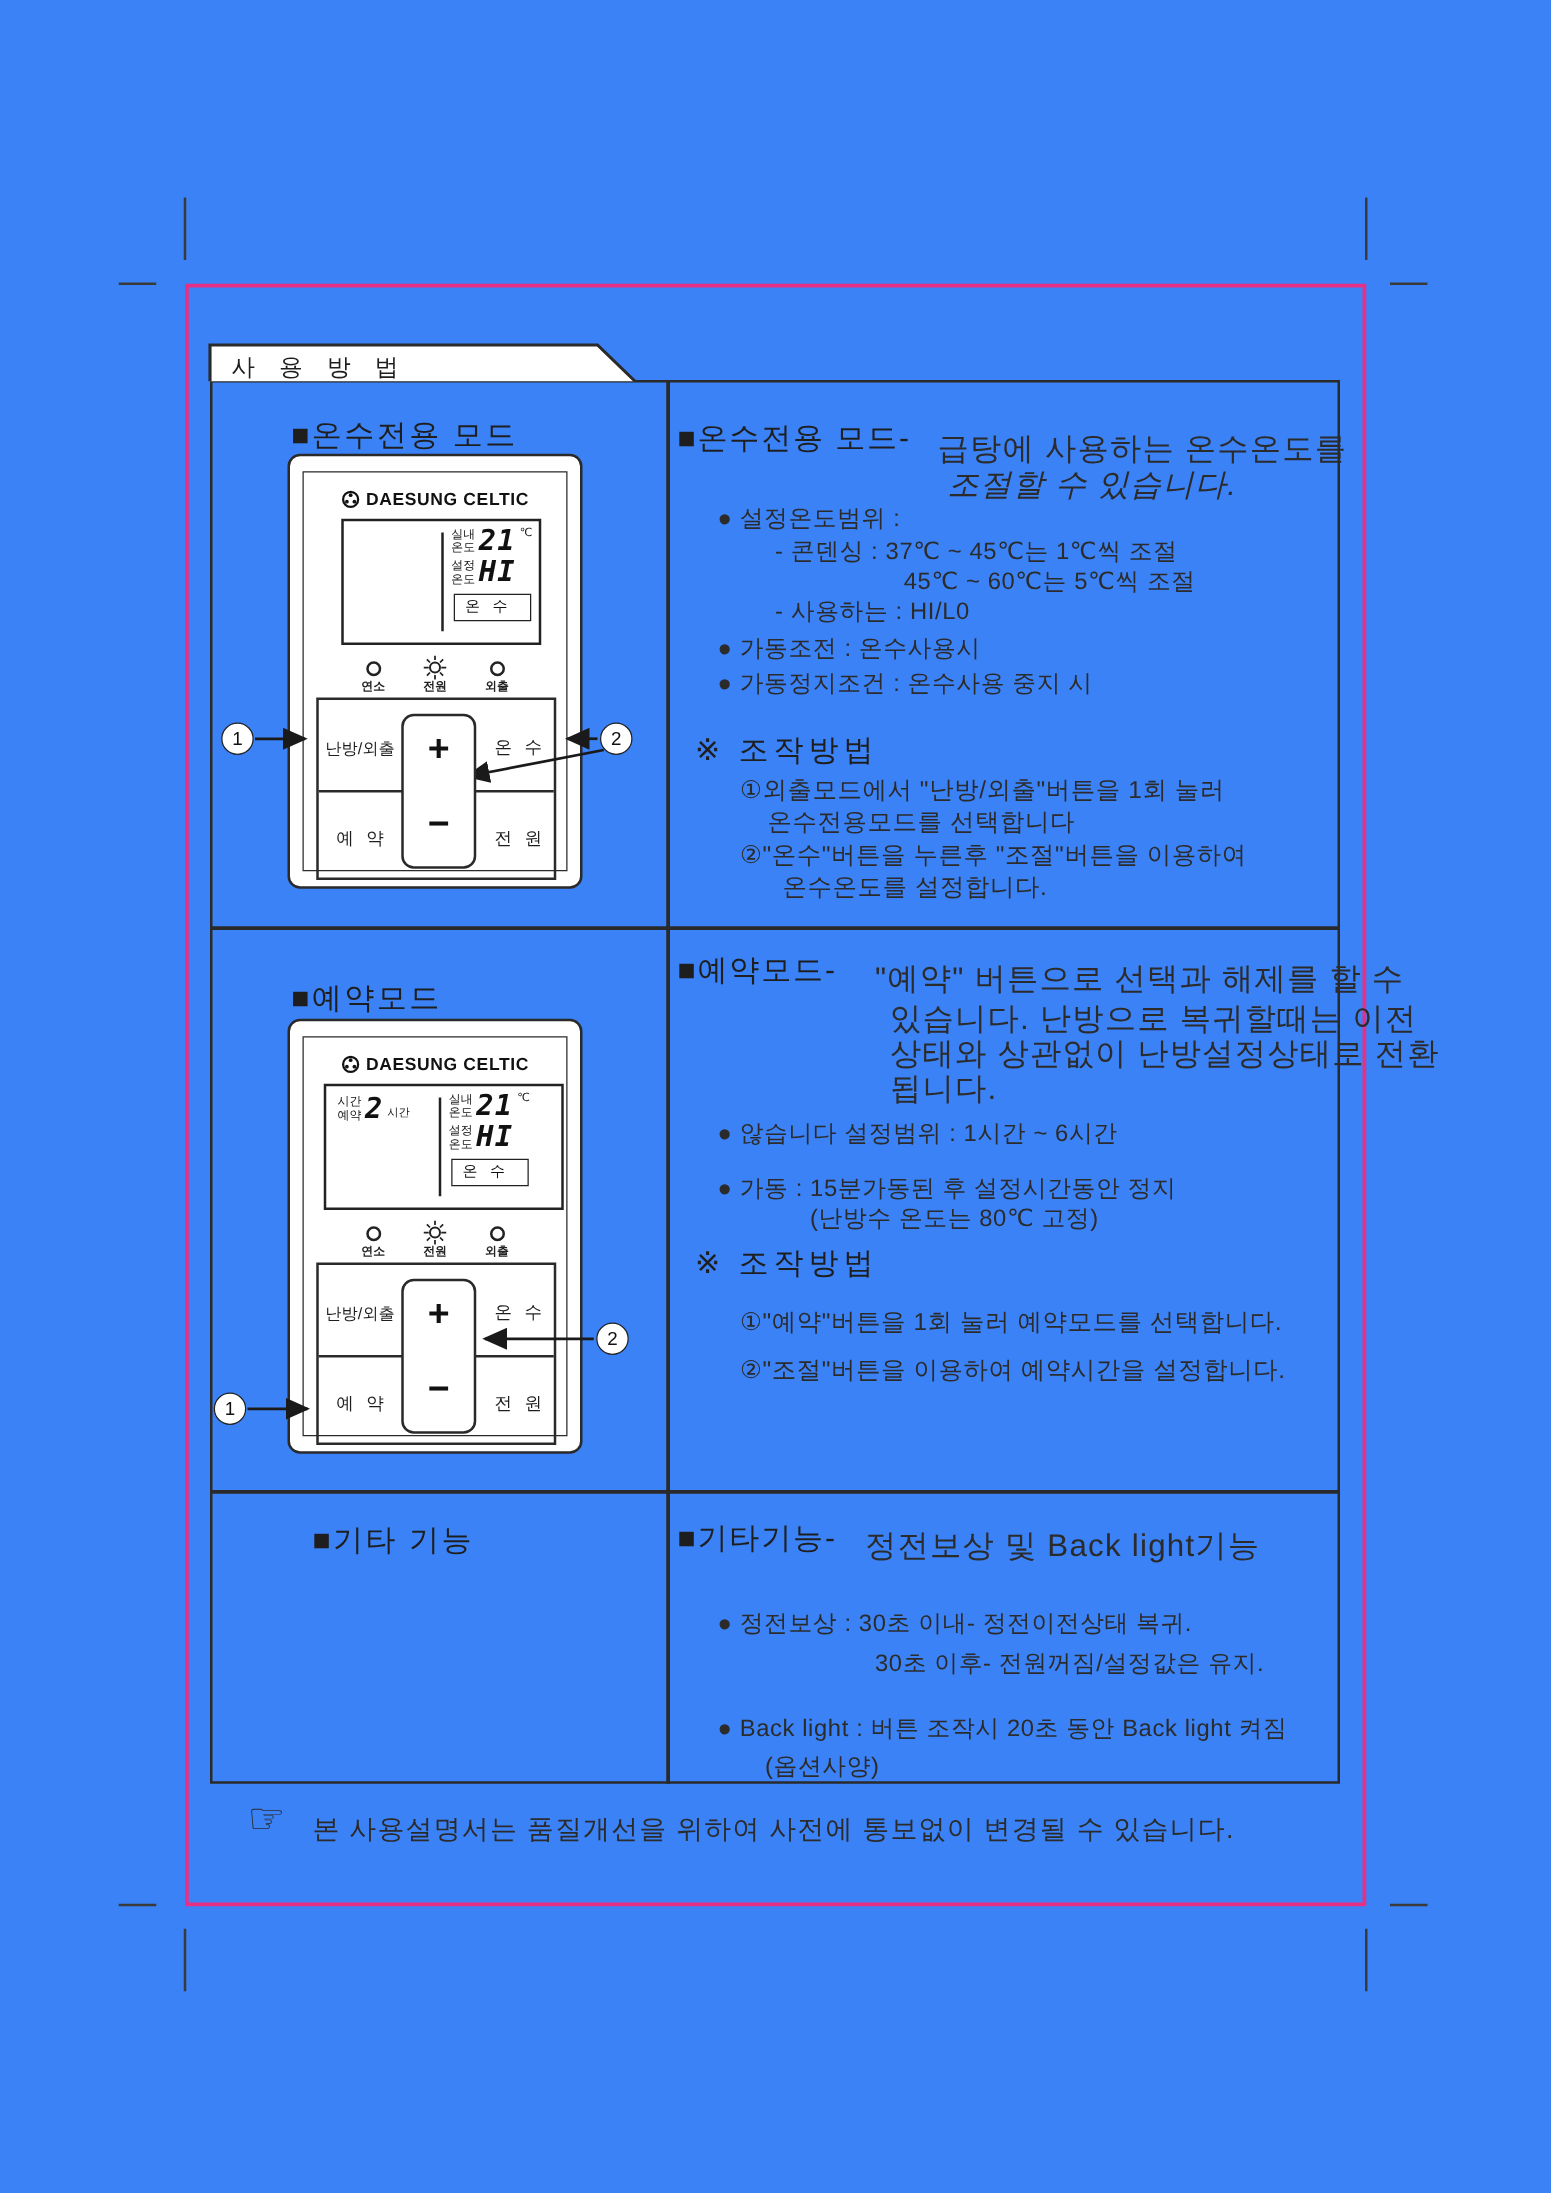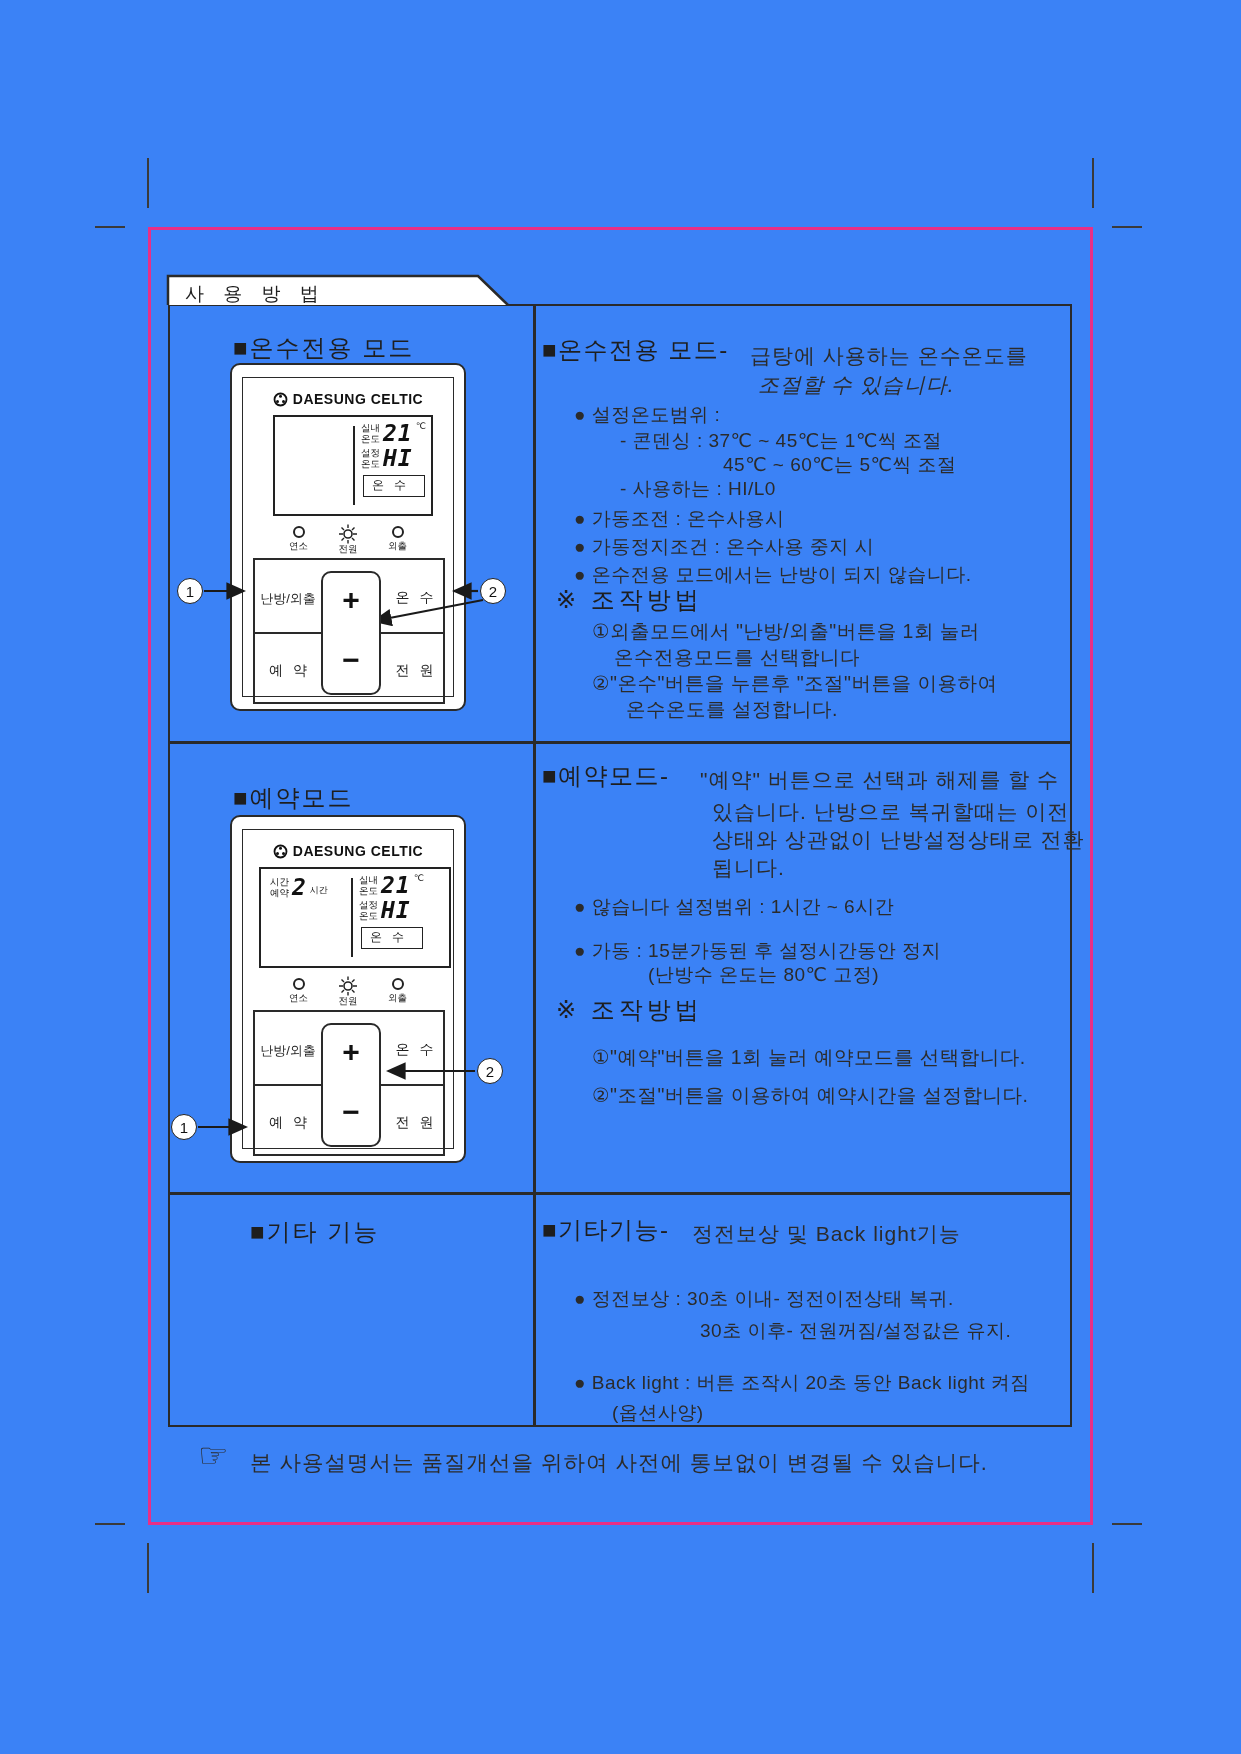--- a/index.html
+++ b/index.html
@@ -15,21 +15,21 @@
   
   .pink-frame { border:3.5px solid var(--accent,#e82f86); }
   
   .tbl-outer { border:2.5px solid #2a2a2a; }
   .tbl-line { background:#2a2a2a; }
   
   .tab-label { font-size:19px; letter-spacing:7px; color:#1e1e1e; }
   
   .row-title { font-size:24px; letter-spacing:2px; color:#1e1e1e; white-space:nowrap; }
   .h-big { font-size:24px; letter-spacing:1.5px; color:#1e1e1e; white-space:nowrap; }
-  .h-sub { font-size:21px; letter-spacing:1px; color:#2b2b2b; white-space:nowrap; }
+  .h-sub { font-size:25px; letter-spacing:1px; color:#2b2b2b; white-space:nowrap; }
   .b { font-size:19px; letter-spacing:0.5px; color:#2b2b2b; white-space:nowrap; }
   .method { font-size:24px; letter-spacing:4px; color:#1e1e1e; white-space:nowrap; }
   .step { font-size:19.5px; letter-spacing:0.5px; color:#2b2b2b; white-space:nowrap; }
   .footer-note { font-size:21.5px; letter-spacing:1px; color:#2b2b2b; white-space:nowrap; }
   .footer-icon { font-size:34px; line-height:1; color:#2b2b2b; }
   
   .ctrl { width:236px; height:348px; border:2.5px solid #2a2a2a; border-radius:10px; background:#fff; }
   .ctrl-inner { position:absolute; left:10px; top:12px; right:10px; bottom:12px; border:1.5px solid #2a2a2a; }
   .brand { position:absolute; top:26px; left:0; width:100%; display:flex; justify-content:center; align-items:center; gap:5px; }
   .brand-text { font-weight:bold; font-size:14px; letter-spacing:0.5px; color:#111; }
@@ -45,21 +45,21 @@
   .lcd-row { display:flex; align-items:flex-start; gap:3px; }
   .lcd-row + .lcd-row { margin-top:3px; }
   .lcd-lbl { font-size:9.5px; line-height:1.15; color:#111; }
   .seg { font-family:"DejaVu Sans Mono",monospace; font-style:italic; font-weight:bold;
          font-size:23px; line-height:0.95; letter-spacing:1px; color:#111; }
   .unit-c { font-size:9px; margin-top:-2px; color:#111; }
   .badge { border:1.5px solid #222; font-size:12px; padding:1px 8px 2px; letter-spacing:10px;
            width:max-content; margin-top:5px; margin-left:2px; color:#111; }
   .timer { position:absolute; left:9px; top:8px; display:flex; gap:3px; align-items:flex-start; }
   .timer-unit { font-size:9px; align-self:flex-end; margin-bottom:2px; color:#111; }
-  .inds { position:absolute; top:158px; left:0; width:100%; display:flex; justify-content:center; align-items:center; gap:28px; }
+  .inds { position:absolute; top:158px; left:0; width:100%; display:flex; justify-content:center; align-items:flex-end; gap:28px;font-weight:bold; }
   .ind { display:flex; flex-direction:column; align-items:center; gap:2px; font-size:9.5px; color:#222; }
   .dot { width:12px; height:12px; border:2px solid #222; border-radius:50%; box-sizing:border-box; }
   .panel { position:absolute; left:21px; top:193px; width:192px; height:146px; border:2px solid #2a2a2a; box-sizing:border-box; }
   .panel-h { position:absolute; left:0; top:72px; width:100%; height:2px; background:#2a2a2a; }
   .pill { position:absolute; left:66px; top:11px; width:60px; height:124px; border:2px solid #2a2a2a; border-radius:10px;
           background:#fff; display:flex; flex-direction:column; align-items:center; justify-content:space-between;
           padding:10px 0 16px; box-sizing:border-box; font-size:30px; font-weight:600; z-index:2; color:#111; }
   .bt { position:absolute; font-size:13px; text-align:center; color:#1e1e1e; }
   .bt-wide { letter-spacing:0; }
   .bt-sp { font-size:14px; letter-spacing:10px; text-indent:10px; }
@@ -158,21 +158,20 @@
 
   <div class="abs h-big" style="left:542px; top:334px;">■온수전용 모드-</div>
   <div class="abs h-sub" style="left:750px; top:342px;">급탕에 사용하는 온수온도를</div>
   <div class="abs h-sub" style="left:758px; top:371px;font-style:italic;">조절할 수 있습니다.</div>
   <div class="abs b" style="left:574px; top:402px;">● 설정온도범위 :</div>
   <div class="abs b" style="left:620px; top:428px;">- 콘덴싱 : 37℃ ~ 45℃는 1℃씩 조절</div>
   <div class="abs b" style="left:723px; top:452px;">45℃ ~ 60℃는 5℃씩 조절</div>
   <div class="abs b" style="left:620px; top:476px;">- 사용하는 : HI/L0</div>
   <div class="abs b" style="left:574px; top:506px;">● 가동조전 :  온수사용시</div>
   <div class="abs b" style="left:574px; top:534px;text-align:right;">● 가동정지조건 :  온수사용 중지 시</div>
-  <div class="abs b" style="left:574px; top:562px;">● 온수전용 모드에서는 난방이 되지 않습니다.</div>
   <div class="abs method" style="left:556px; top:584px;">※ 조작방법</div>
   <div class="abs step" style="left:592px; top:618px;">①외출모드에서 "난방/외출"버튼을 1회 눌러</div>
   <div class="abs step" style="left:614px; top:644px;">온수전용모드를 선택합니다</div>
   <div class="abs step" style="left:592px; top:670px;">②"온수"버튼을 누른후 "조절"버튼을 이용하여</div>
   <div class="abs step" style="left:626px; top:696px;">온수온도를 설정합니다.</div>
 
   <div class="abs row-title" style="left:233px; top:782px;">■예약모드</div>
 
   <div class="abs ctrl ctrl-b" style="left:230px; top:815px;">
     <div class="ctrl-inner"></div>

